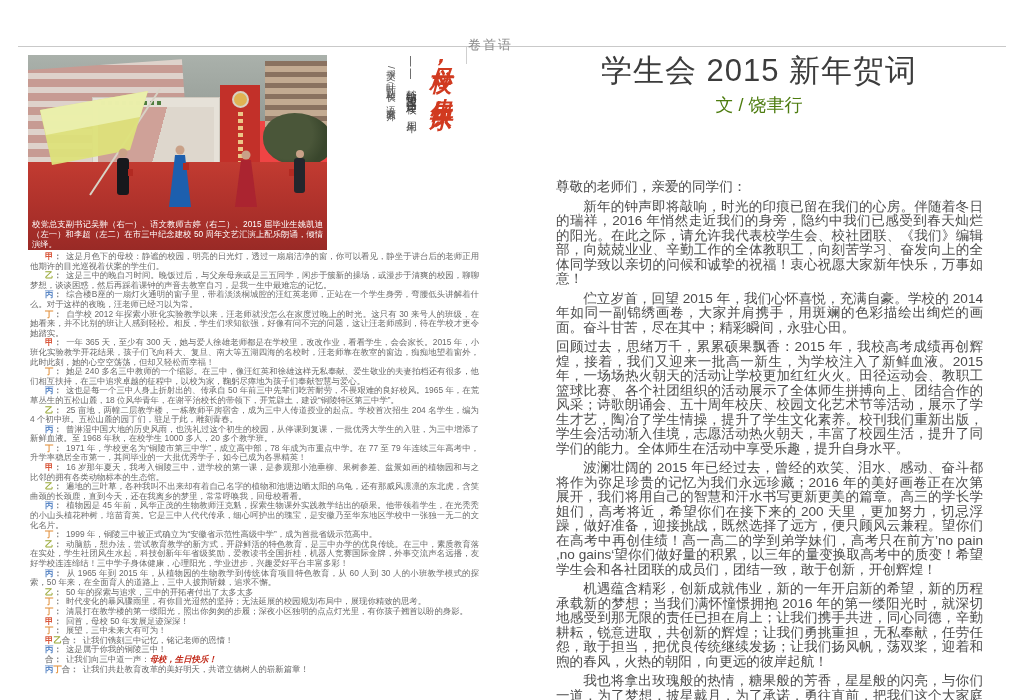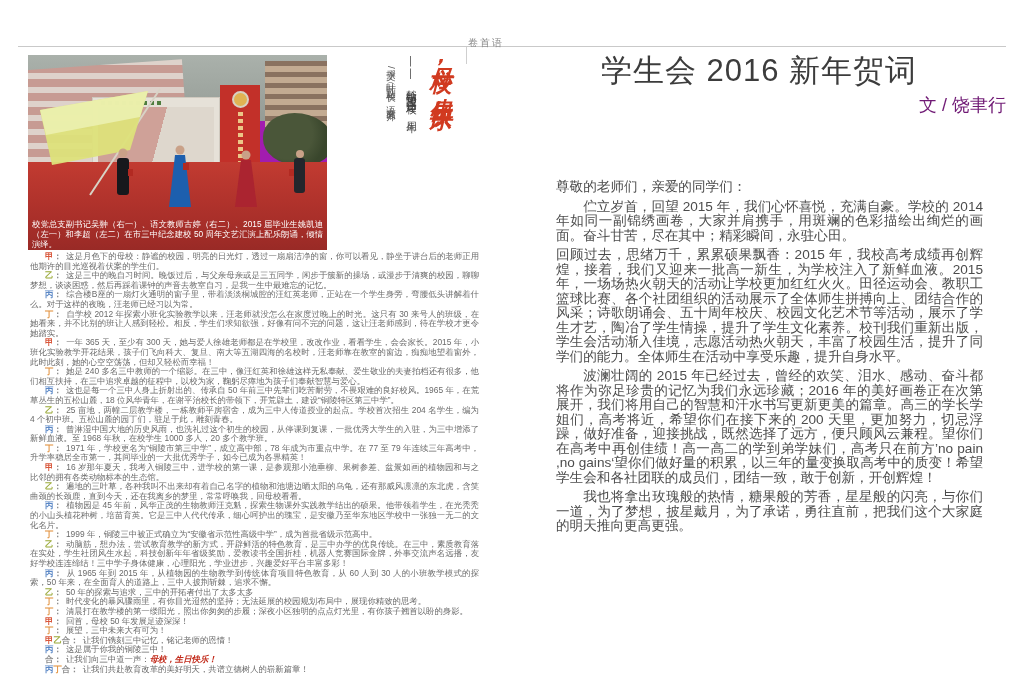--- a/index.html
+++ b/index.html
@@ -1,23 +1,23 @@
 <!DOCTYPE html>
 <html style="--speaker_jia: #d9573b; --speaker_yi: #9cab3c; --speaker_bing: #5a87c6; --speaker_ding: #e2913d; --speaker_he: #8c8c8c; --title_red: #d13a20; --highlight_red: #c22a1a; --left_body: #6b6b6b; --right_body: #4c4c4c; --carpet_red: #b5342e; --flag_yellow: #dde27a;"><head>
 <meta charset="utf-8">
 <style>
   html,body{margin:0;padding:0;background:#fff;}
   body{font-family:"Liberation Sans","DejaVu Sans",sans-serif;}
   .spread{position:relative;width:1024px;height:700px;background:#fff;outline:1px solid #e7e7e7;overflow:hidden;}
   .top-rule{position:absolute;left:18px;right:18px;top:46px;height:1px;background:#c9c9c9;}
-  .corner-label{position:absolute;left:468px;top:36px;font-size:10px;color:#8a8a8a;letter-spacing:2px;}
+  .corner-label{position:absolute;left:468px;top:36px;font-size:13px;color:#8a8a8a;letter-spacing:2px;}
   .corner-tick{position:absolute;left:466px;top:47px;width:1px;height:17px;background:#cfcfcf;}
 
   
-  .photo{position:absolute;left:28px;top:55px;width:299px;height:195px;overflow:hidden;background:#a21caf;}
+  .photo{position:absolute;left:28px;top:55px;width:299px;height:195px;overflow:hidden;background:#ef4444;}
   .ph-sky{position:absolute;left:0;top:0;width:100%;height:34%;background:linear-gradient(#aab1ab,#959c96);}
   .ph-bldg-left{position:absolute;left:-12px;top:10px;width:170px;height:112px;
     background:repeating-linear-gradient(184deg,#ded2cb 0 6px,#c79b93 6px 14px);
     transform:rotate(-4deg);}
   .ph-bldg-right{position:absolute;right:0;top:6px;width:62px;height:84px;
     background:repeating-linear-gradient(180deg,#8a7260 0 5px,#c3ab92 5px 11px);}
   .ph-trees{position:absolute;right:-6px;top:58px;width:70px;height:52px;border-radius:45% 55% 40% 50%;
     background:radial-gradient(circle at 35% 40%,#4a5639 0 45%,#39462c 70%);}
   .ph-screen{position:absolute;left:64px;top:42px;width:126px;height:78px;background:#e6e1d8;border:1px solid #cfc9bf;}
   .ph-screen-img{position:absolute;left:5px;top:9px;right:5px;bottom:6px;
@@ -46,21 +46,21 @@
   .dialogue p{margin:0;text-indent:15px;}
   .spk{font-weight:bold;}
   .c-jia{color:var(--speaker_jia);} .c-yi{color:var(--speaker_yi);}
   .c-bing{color:var(--speaker_bing);} .c-ding{color:var(--speaker_ding);}
   .c-he{color:var(--speaker_he);}
   .hl{color:var(--highlight_red);font-family:"Liberation Serif","DejaVu Serif",serif;font-style:italic;font-weight:bold;}
 
   
   .r-title{position:absolute;left:512px;width:494px;top:50px;text-align:center;font-size:31px;
     color:#3c3c3c;letter-spacing:1px;}
-  .r-byline{position:absolute;left:512px;width:494px;top:93px;text-align:right;font-size:18px;color:#701a75;}
+  .r-byline{position:absolute;left:512px;width:494px;top:93px;text-align:center;font-size:18px;color:#4d7c0f;}
   .r-body{position:absolute;left:556px;top:180px;width:427px;font-size:13.6px;line-height:14.5px;
     color:var(--right_body);text-align:justify;}
   .r-body p{margin:0 0 5px 0;}
   .ind0{text-indent:0;} .ind2{text-indent:2em;}
 </style>
 </head>
 <body>
 
 <div class="spread">
 
@@ -138,24 +138,26 @@
         <p><span class="spk"><span class="c-jia">甲</span><span class="c-he">：</span></span> 回首，母校 50 年发展足迹深深！</p>
         <p><span class="spk"><span class="c-ding">丁</span><span class="c-he">：</span></span> 展望，三中未来大有可为！</p>
         <p><span class="spk"><span class="c-jia">甲</span><span class="c-yi">乙</span><span class="c-he">合</span><span class="c-he">：</span></span> 让我们镌刻三中记忆，铭记老师的恩情！</p>
         <p><span class="spk"><span class="c-bing">丙</span><span class="c-he">：</span></span> 这是属于你我的铜陵三中！</p>
         <p><span class="spk"><span class="c-he">合</span><span class="c-he">：</span></span> 让我们向三中道一声：<span class="hl">母校，生日快乐！</span></p>
         <p><span class="spk"><span class="c-bing">丙</span><span class="c-ding">丁</span><span class="c-he">合</span><span class="c-he">：</span></span> 让我们共赴教育改革的美好明天，共谱立德树人的崭新篇章！</p>
       </div>
   </div>
 
   <div>
-    <div class="r-title">学生会 2016 新年贺词</div>
+    <div class="r-title">学生会 2015 新年贺词</div>
     <div class="r-byline">文 / 饶聿行</div>
     <div class="r-body">
         <p class="ind0">尊敬的老师们，亲爱的同学们：</p>
+        <p class="ind2">新年的钟声即将敲响，时光的印痕已留在我们的心房。伴随着冬日的瑞祥，2016 年悄然走近我们的身旁，隐约中我们已感受到春天灿烂的阳光。在此之际，请允许我代表校学生会、校社团联、《我们》编辑部，向兢兢业业、辛勤工作的全体教职工，向刻苦学习、奋发向上的全体同学致以亲切的问候和诚挚的祝福！衷心祝愿大家新年快乐，万事如意！</p>
         <p class="ind2">伫立岁首，回望 2015 年，我们心怀喜悦，充满自豪。学校的 2014 年如同一副锦绣画卷，大家并肩携手，用斑斓的色彩描绘出绚烂的画面。奋斗甘苦，尽在其中；精彩瞬间，永驻心田。</p>
         <p class="ind0">回顾过去，思绪万千，累累硕果飘香：2015 年，我校高考成绩再创辉煌，接着，我们又迎来一批高一新生，为学校注入了新鲜血液。2015 年，一场场热火朝天的活动让学校更加红红火火。田径运动会、教职工篮球比赛、各个社团组织的活动展示了全体师生拼搏向上、团结合作的风采；诗歌朗诵会、五十周年校庆、校园文化艺术节等活动，展示了学生才艺，陶冶了学生情操，提升了学生文化素养。校刊我们重新出版，学生会活动渐入佳境，志愿活动热火朝天，丰富了校园生活，提升了同学们的能力。全体师生在活动中享受乐趣，提升自身水平。</p>
         <p class="ind2">波澜壮阔的 2015 年已经过去，曾经的欢笑、泪水、感动、奋斗都将作为弥足珍贵的记忆为我们永远珍藏；2016 年的美好画卷正在次第展开，我们将用自己的智慧和汗水书写更新更美的篇章。高三的学长学姐们，高考将近，希望你们在接下来的 200 天里，更加努力，切忌浮躁，做好准备，迎接挑战，既然选择了远方，便只顾风云兼程。望你们在高考中再创佳绩！高一高二的学到弟学妹们，高考只在前方’no pain ,no gains‘望你们做好量的积累，以三年的量变换取高考中的质变！希望学生会和各社团联的成员们，团结一致，敢于创新，开创辉煌！</p>
+        <p class="ind2">机遇蕴含精彩，创新成就伟业，新的一年开启新的希望，新的历程承载新的梦想；当我们满怀憧憬拥抱 2016 年的第一缕阳光时，就深切地感受到那无限的责任已担在肩上；让我们携手共进，同心同德，辛勤耕耘，锐意进取，共创新的辉煌；让我们勇挑重担，无私奉献，任劳任怨，敢于担当，把优良传统继续发扬；让我们扬风帆，荡双桨，迎着和煦的春风，火热的朝阳，向更远的彼岸起航！</p>
         <p class="ind2">我也将拿出玫瑰般的热情，糖果般的芳香，星星般的闪亮，与你们一道，为了梦想，披星戴月，为了承诺，勇往直前，把我们这个大家庭的明天推向更高更强。</p>
       </div>
   </div>
 
 </div>
 
 </body></html>

